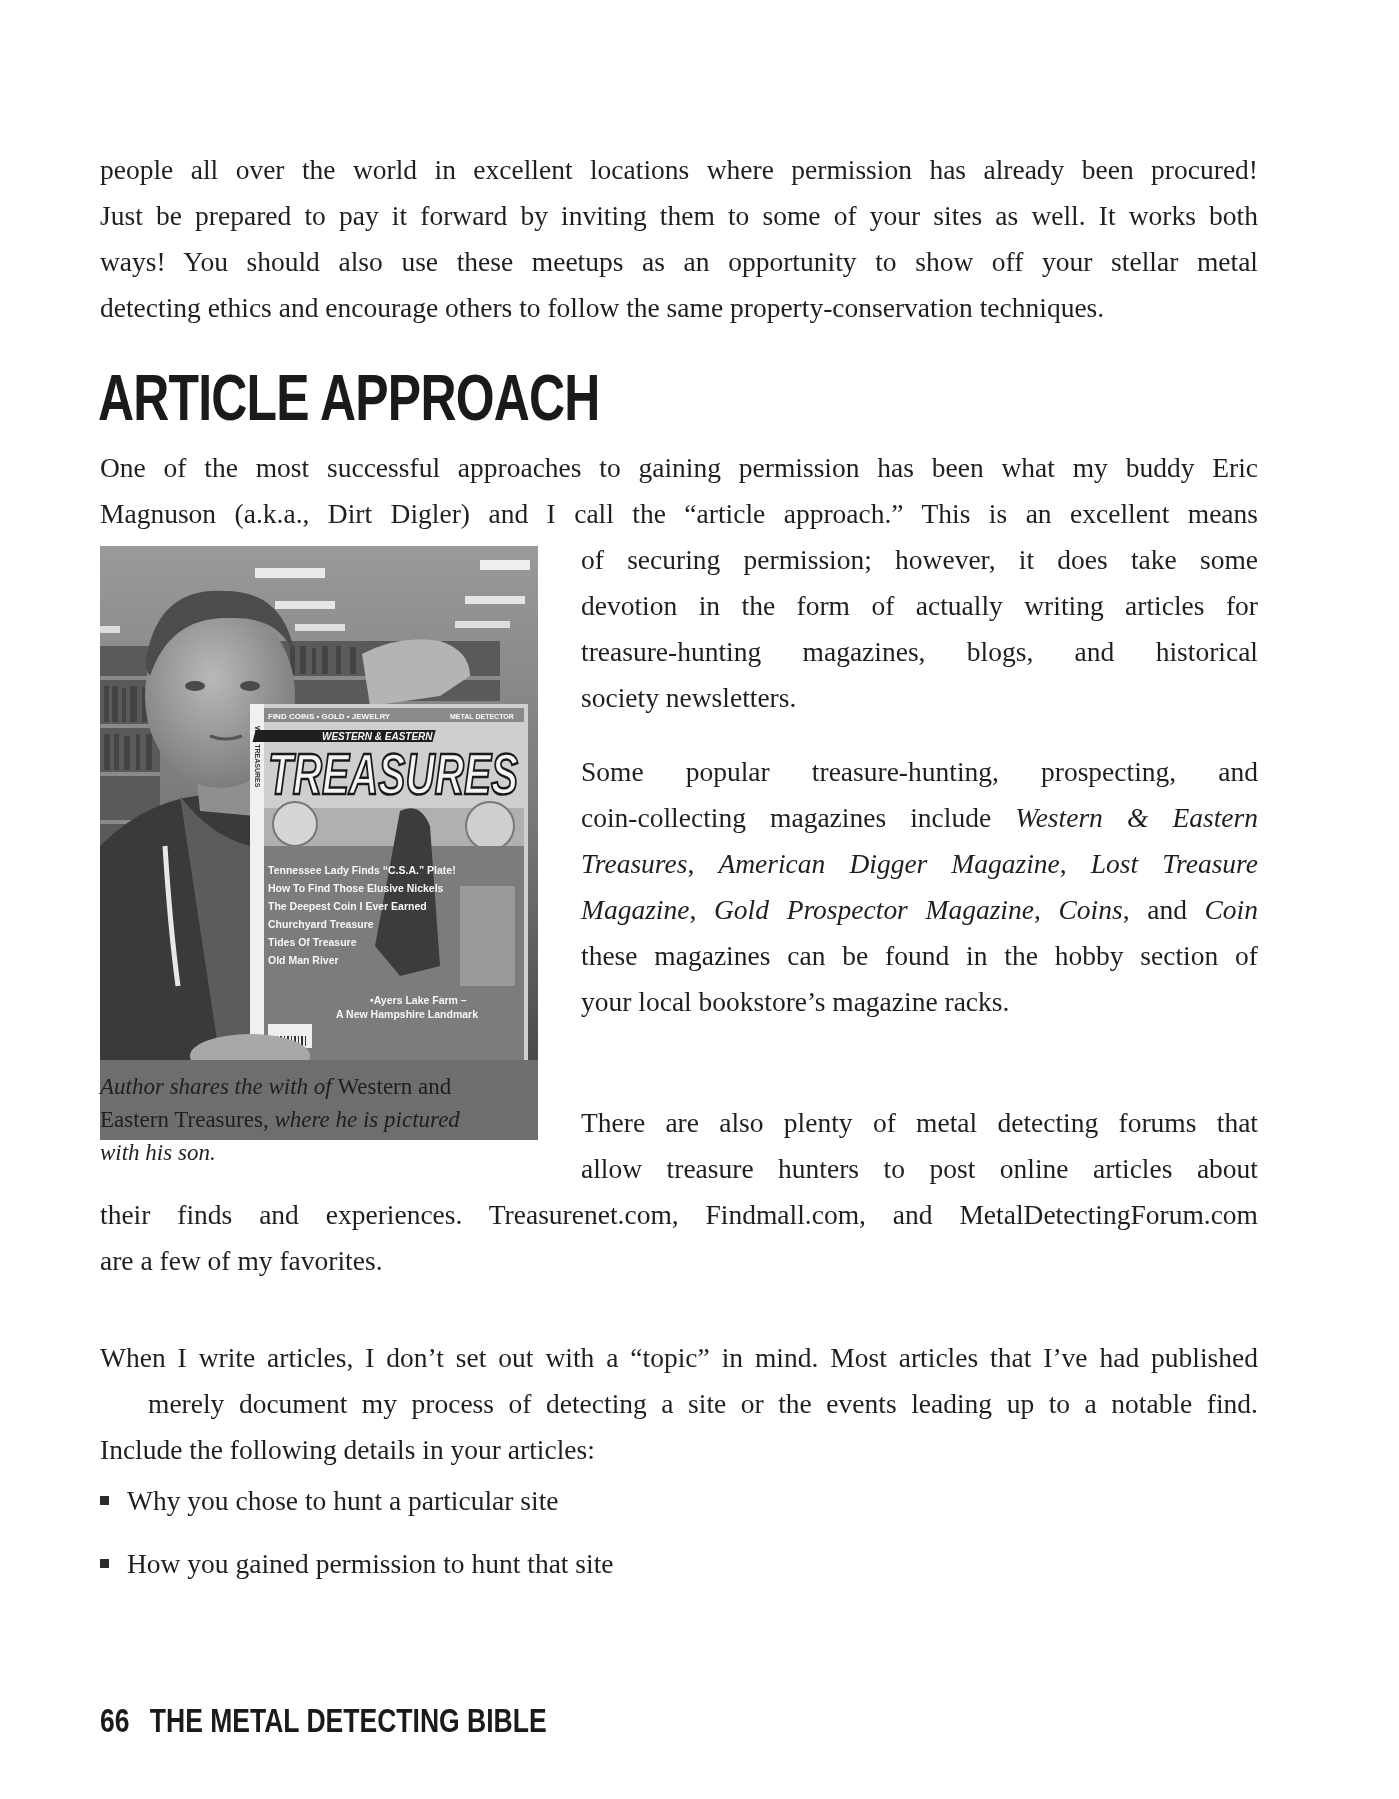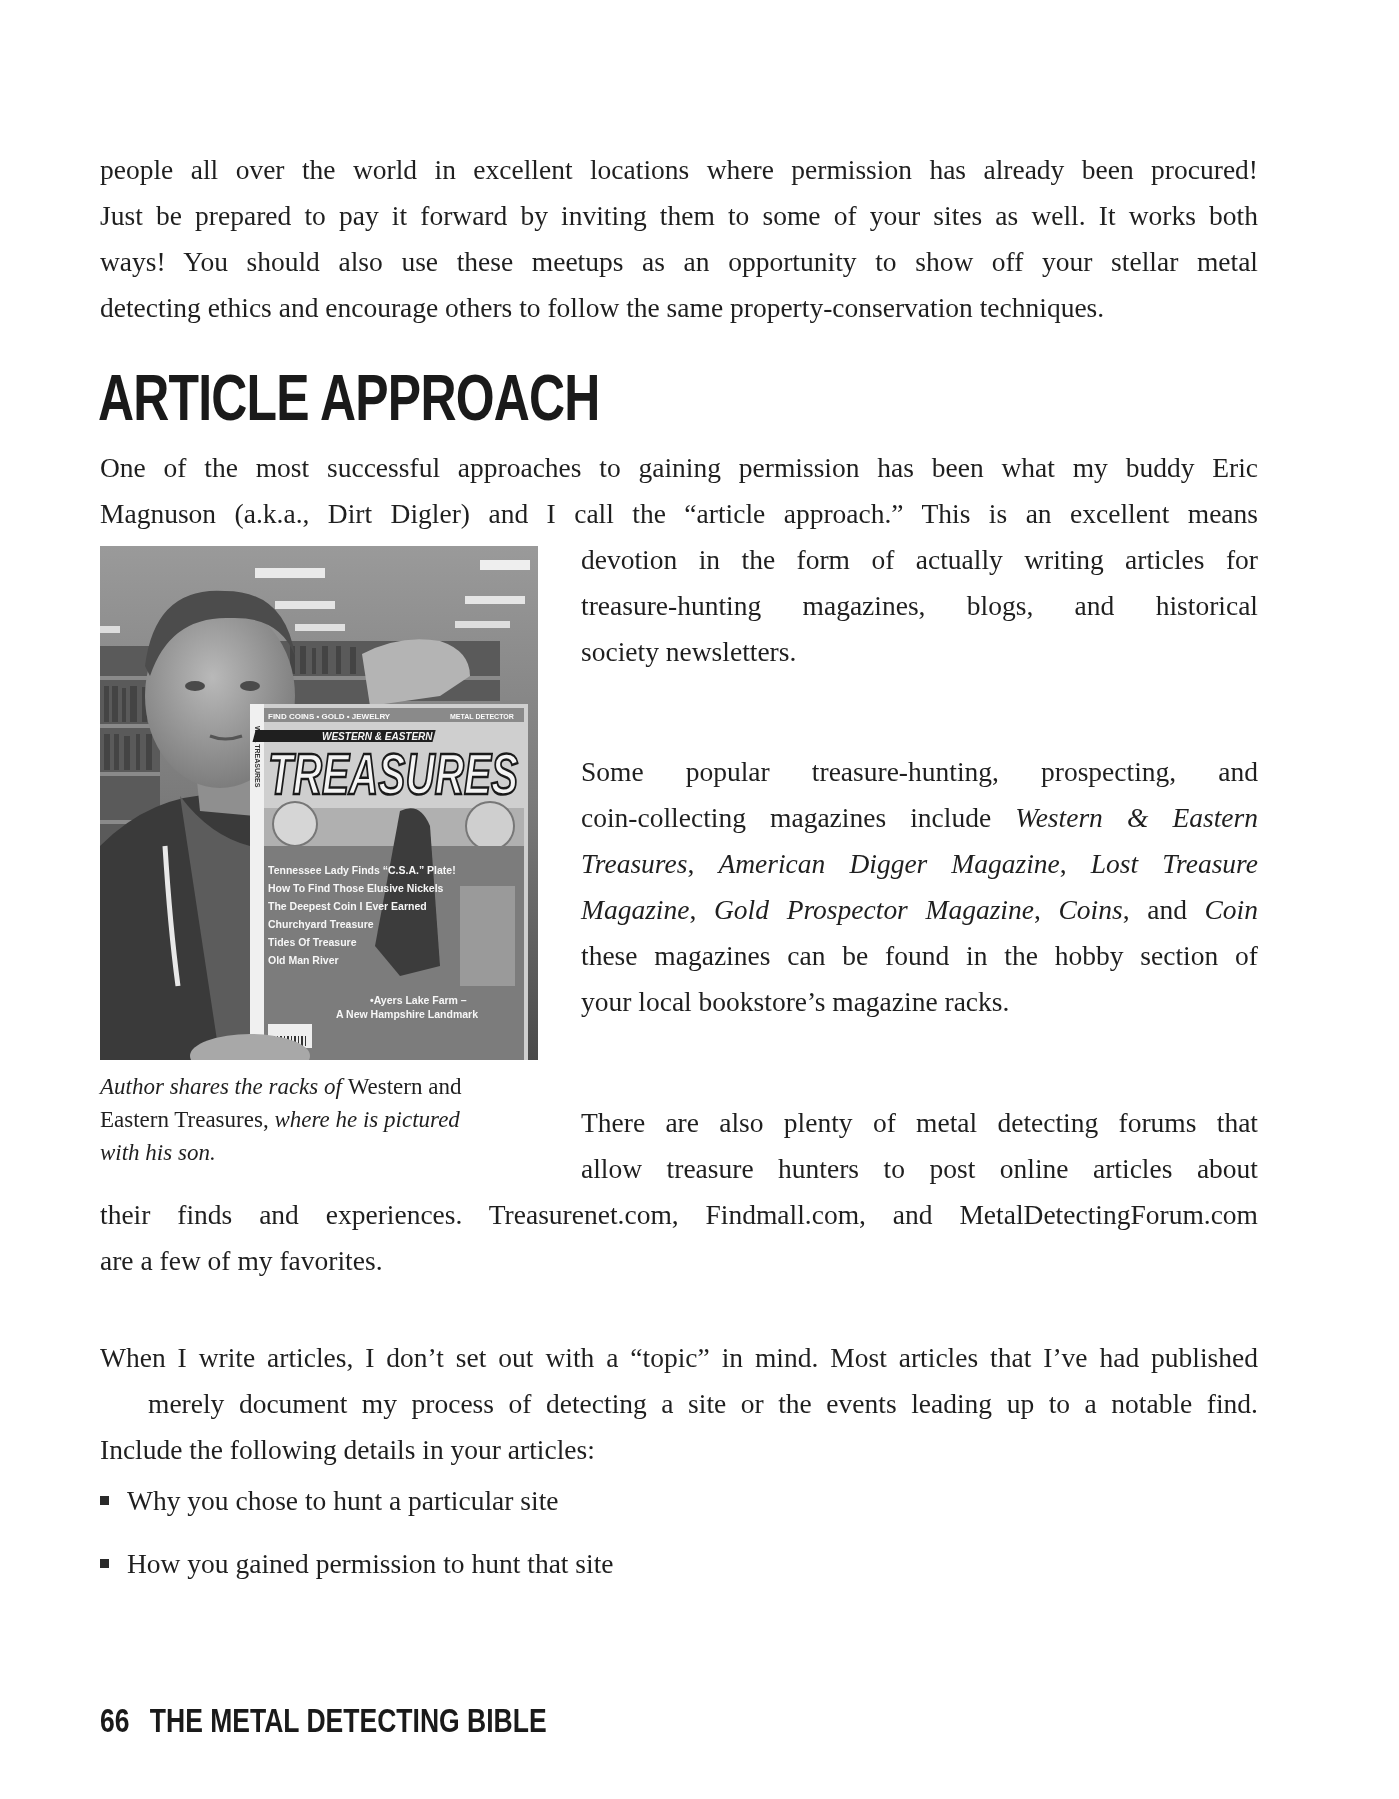--- a/index.html
+++ b/index.html
@@ -8,21 +8,21 @@
   .p { position:absolute; left:100px; width:1158px; font-size:27.5px; line-height:46px;
        text-align:justify; margin:0; }
   .line { display:block; text-align:justify; text-align-last:justify; white-space:nowrap; height:46px; }
   .line.last { text-align-last:left; }
   .h1 { position:absolute; left:98px; top:362px; margin:0; font-family:"Liberation Sans","DejaVu Sans",sans-serif;
         font-weight:bold; font-size:64px; line-height:72px; letter-spacing:-1px; color:#1a1a1a;
         transform:scaleX(0.78); transform-origin:left top; }
   .col { position:absolute; left:581px; width:677px; font-size:27.5px; line-height:46px; margin:0; }
   .full { position:absolute; left:100px; width:1158px; font-size:27.5px; line-height:46px; margin:0; }
   i, .it { font-style:italic; }
-  .photo { position:absolute; left:100px; top:546px; width:438px; height:514px; background:#6e6e6e; overflow:hidden; }
+  .photo { position:absolute; left:100px; top:546px; width:438px; height:594px; background:#6e6e6e; overflow:hidden; }
   .caption { position:absolute; left:100px; top:1070px; width:440px; font-size:23px; line-height:33px; margin:0; }
   .bul { position:absolute; left:100px; font-size:27.5px; line-height:46px; white-space:nowrap; }
   .bul .sq { display:inline-block; width:9px; height:9px; background:#2a2a2a; margin-right:18px; vertical-align:middle; position:relative; top:-3px; }
   .footer { position:absolute; left:100px; top:1700px; font-family:"Liberation Sans","DejaVu Sans",sans-serif; font-weight:bold;
             font-size:34px; line-height:40px; color:#1a1a1a; white-space:nowrap; transform:scaleX(0.78); transform-origin:left top; }
   .footer .num { margin-right:26px; }
 </style>
 </head>
 <body>
 
@@ -148,36 +148,37 @@
           <rect x="201" y="490" width="2" height="10"></rect>
           <rect x="205" y="490" width="1" height="10"></rect>
         </g>
     </g>
 
     <ellipse cx="150" cy="510" rx="60" ry="22" fill="#a8a8a8"></ellipse>
   </svg>
 </div>
 
 <div class="col" style="top:537px;">
+  <div class="line" style="display: block;">of securing permission; however, it does take some</div>
   <div class="line" style="display: block;">devotion in the form of actually writing articles for</div>
   <div class="line" style="display: block;">treasure-hunting magazines, blogs, and historical</div>
   <div class="line last">society newsletters.</div>
 </div>
 
 <div class="col" style="top:749px;" id="para2">
     <div class="line" style="display: block;"><span>Some popular treasure-hunting, prospecting, and</span></div>
     <div class="line" style="display: block;"><span>coin-collecting magazines include </span><span class="it">Western &amp; Eastern</span></div>
     <div class="line" style="display: block; letter-spacing: -0.0003125px;"><span class="it">Treasures</span><span>, </span><span class="it">American Digger Magazine</span><span>, </span><span class="it">Lost Treasure</span></div>
     <div class="line" style="display: block; letter-spacing: -0.000306373px;"><span class="it">Magazine</span><span>, </span><span class="it">Gold Prospector Magazine</span><span>, </span><span class="it">Coins</span><span>, and </span><span class="it">Coin</span></div>
     <div class="line" style="display: block;"><span>these magazines can be found in the hobby section of</span></div>
     <div class="line last"><span>your local bookstore’s magazine racks.</span></div>
   </div>
 
 <div class="caption" id="caption">
-    <div style="white-space: nowrap;"><span class="it">Author shares the racks of </span><span>Western and</span></div>
+    <div style="white-space: nowrap;"><span class="it">Author shares the with of </span><span>Western and</span></div>
     <div style="white-space: nowrap;"><span>Eastern Treasures, </span><span class="it">where he is pictured</span></div>
     <div style="white-space: nowrap;"><span class="it">with his son.</span></div>
   </div>
 
 <div class="col" style="top:1100px;">
   <div class="line" style="display: block;">There are also plenty of metal detecting forums that</div>
   <div class="line" style="display: block;">allow treasure hunters to post online articles about</div>
 </div>
 <div class="full" style="top:1192px;">
   <div class="line" style="display: block;">their finds and experiences. Treasurenet.com, Findmall.com, and MetalDetectingForum.com</div>

